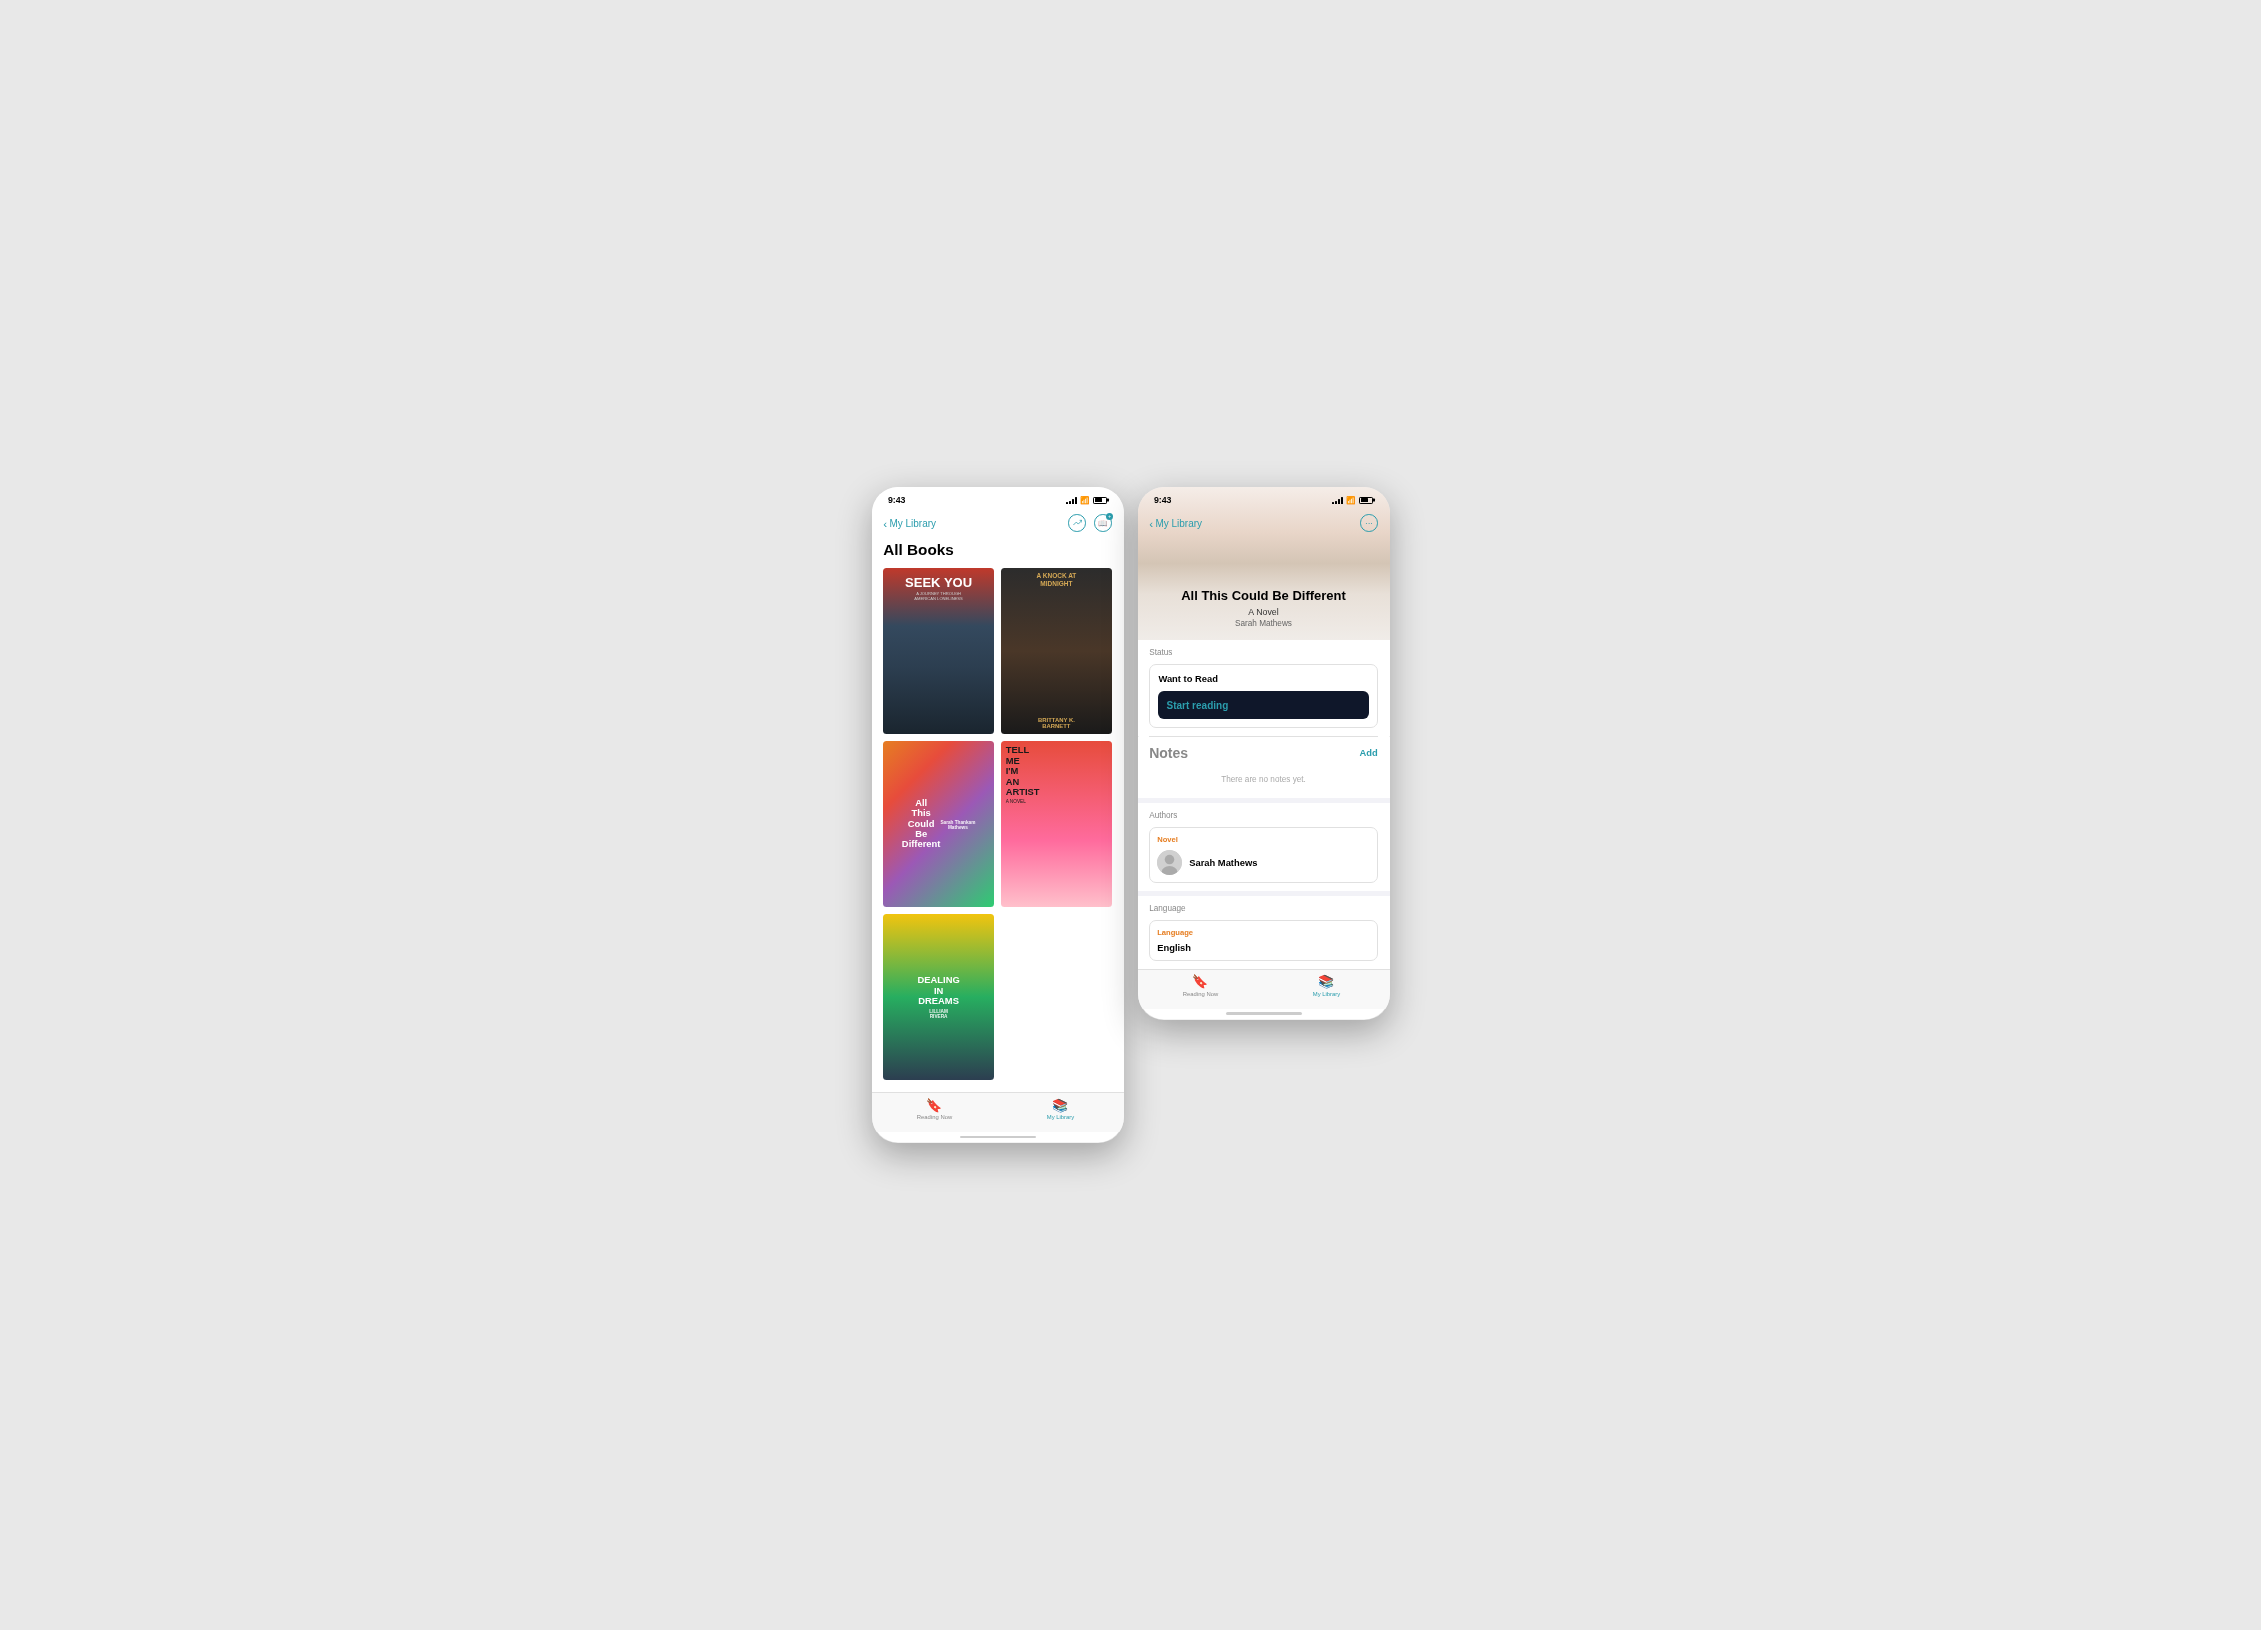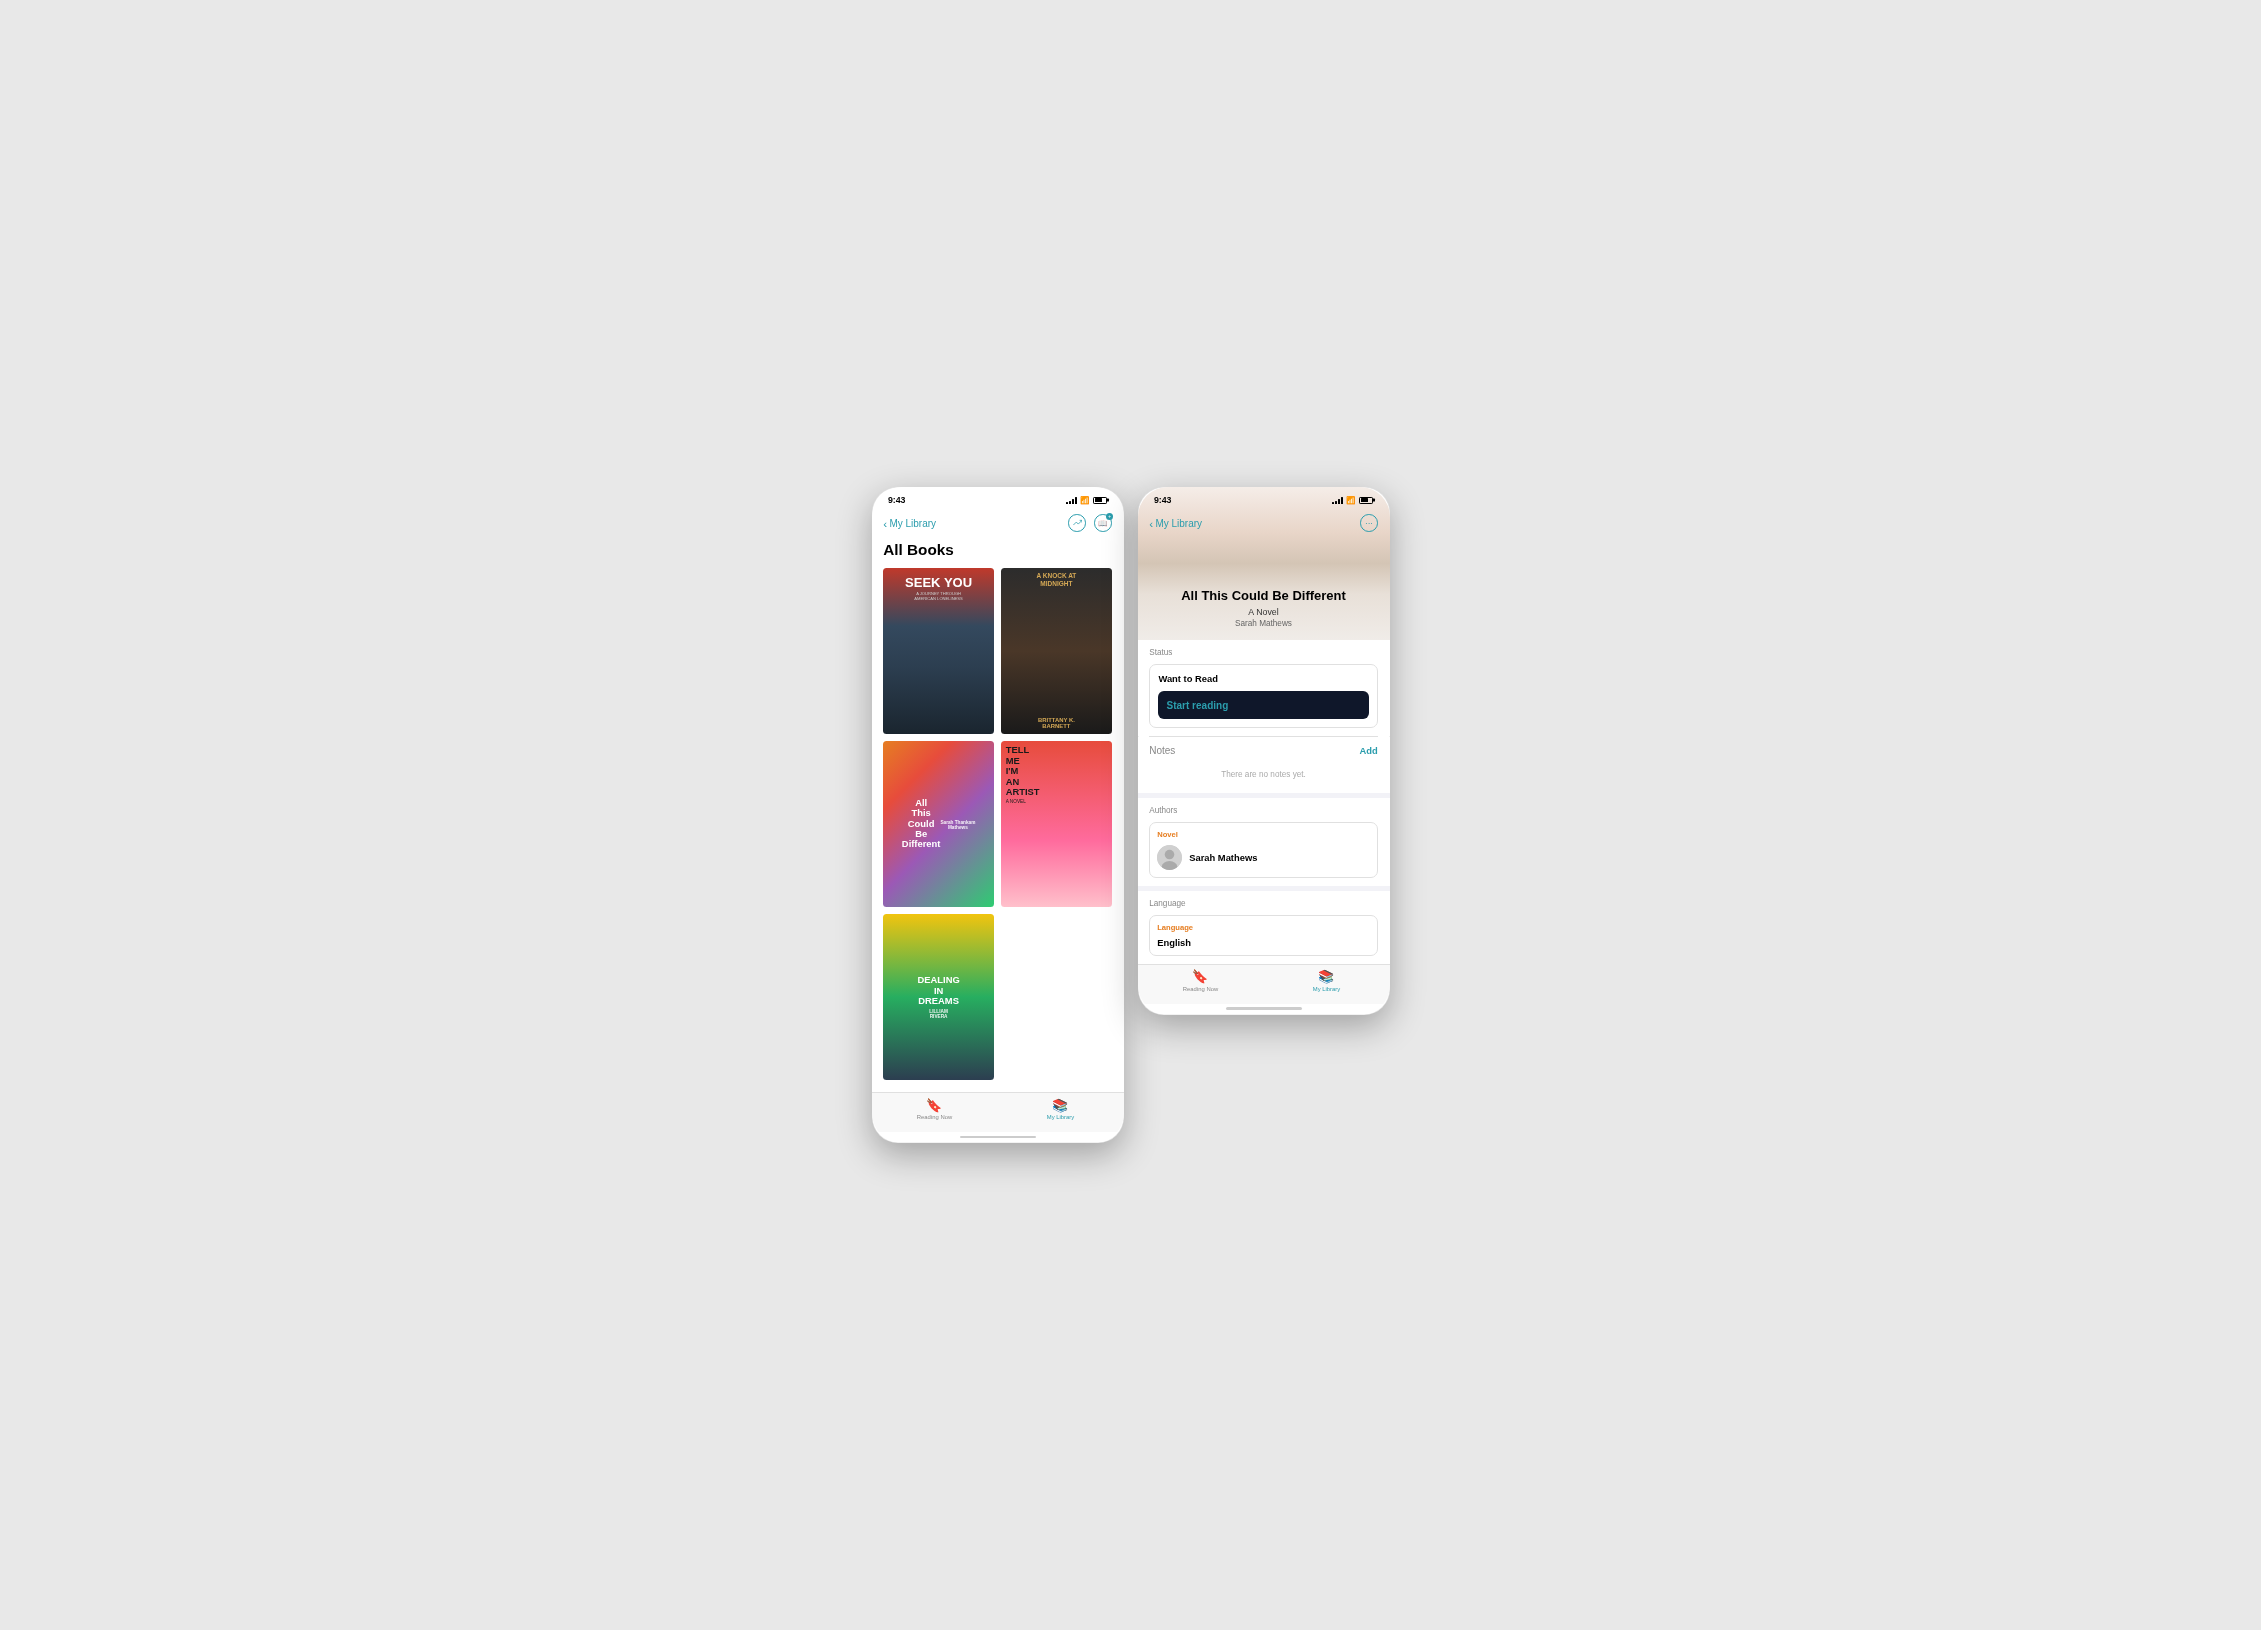--- a/index.html
+++ b/index.html
@@ -20,21 +20,21 @@
     .phone {
       width: 252px;
       background: #ffffff;
       border-radius: 26px;
       overflow: hidden;
       box-shadow: 0 11.7px 35px rgba(0,0,0,0.3), inset 0 0 0 0.6px rgba(0,0,0,0.1);
       position: relative;
     }
     .phone-inner {
       overflow: hidden;
-      border-radius: 30px;
+      border-radius: 6px;
     }
 
     
     .status-bar {
       display: flex;
       justify-content: space-between;
       align-items: center;
       padding: 8.2px 16.4px 4.7px;
       background: white;
     }
@@ -248,23 +248,23 @@
       padding: 8.2px 11.7px;
       background: white;
     }
     .notes-header {
       display: flex;
       justify-content: space-between;
       align-items: center;
       margin-bottom: 8.2px;
     }
     .notes-title {
-      font-size: 10px;
+      font-size: 14px;
       color: #888;
-      font-weight: 400;
+      font-weight: 700;
     }
     .notes-add {
       font-size: 9.4px;
       font-weight: 600;
       color: #2b9dad;
       cursor: pointer;
     }
     .notes-empty {
       text-align: center;
       color: #aaa;

